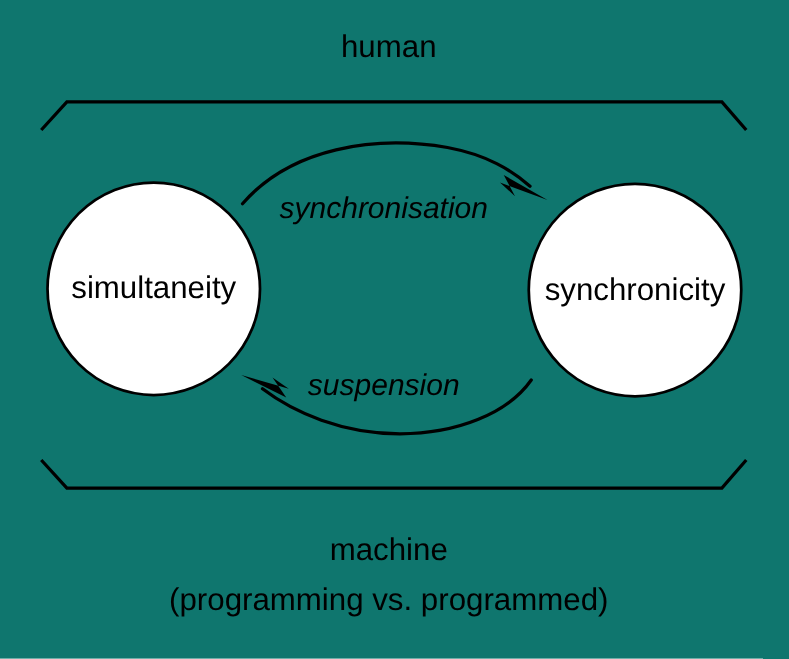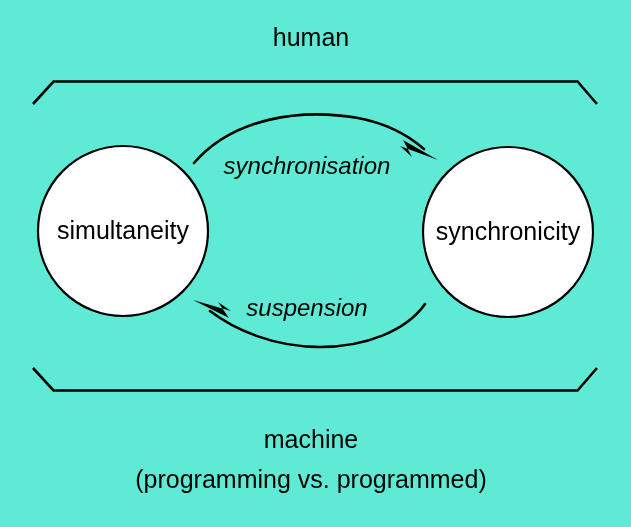--- a/index.html
+++ b/index.html
@@ -7,21 +7,21 @@
     padding: 0;
     background: #ffffff;
   }
   body {
     font-family: "Liberation Sans", sans-serif;
   }
   #canvas {
     position: relative;
     width: 631px;
     height: 527px;
-    background: #5eead4;
+    background: #0f766e;
     overflow: hidden;
   }
   #diagram-svg {
     position: absolute;
     top: 0;
     left: 0;
     width: 631px;
     height: 527px;
     display: block;
   }

